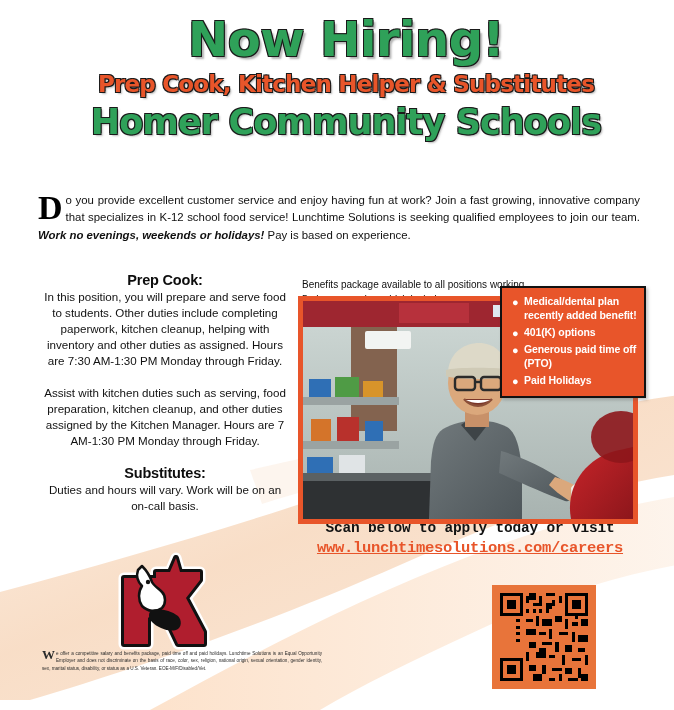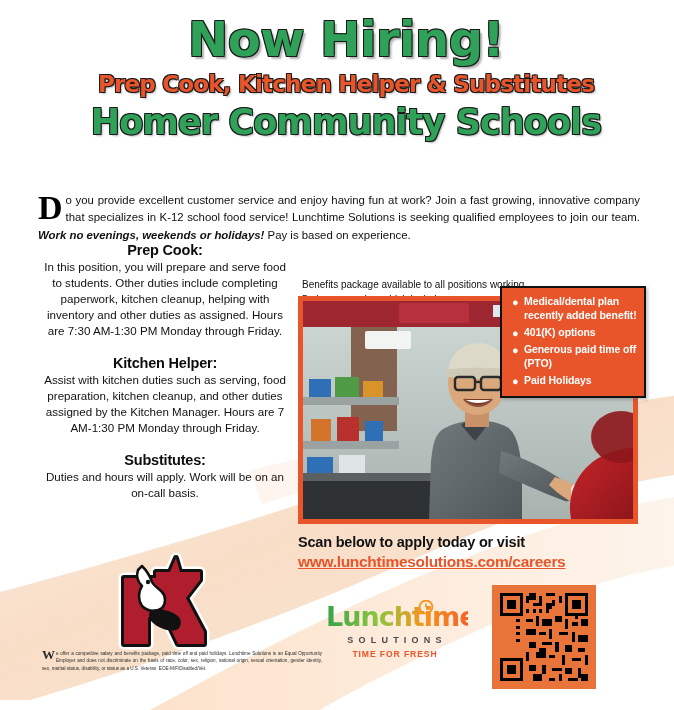--- a/index.html
+++ b/index.html
@@ -95,21 +95,21 @@
     font-weight: bold;
     padding: 1px 3px 0 0;
     color: #000;
     font-family: "Liberation Serif", serif;
   }
   .intro b { font-weight: bold; font-style: italic; }
 
   
   .left-col {
     position: absolute;
-    top: 242px;
+    top: 272px;
     left: 40px;
     width: 250px;
     text-align: center;
     z-index: 3;
   }
   .job-title {
     font-size: 14.5px;
     font-weight: bold;
     color: #0d0d0d;
     margin: 0 0 1px 0;
@@ -192,24 +192,26 @@
     box-sizing: border-box;
     overflow: hidden;
     z-index: 5;
     background: #6a6f70;
   }
   .photo-inner { position: absolute; inset: 0; }
 
   
   .cta {
     position: absolute;
-    top: 534px;
+    top: 520px;
     left: 298px;
     width: 344px;
+    text-align: center;
     z-index: 4;
+    font-family: Liberation Mono, monospace;
   }
   .cta-line1 {
     font-size: 14.5px;
     font-weight: bold;
     color: #121212;
     letter-spacing: -0.2px;
     margin: 0;
   }
   .cta-url {
     display: inline-block;
@@ -314,26 +316,25 @@
   <div class="intro">
     <span class="dropcap">D</span><span>o you provide excellent customer service and enjoy having fun at work? Join a fast growing, innovative company that specializes in K-12 school food service! Lunchtime Solutions is seeking qualified employees to join our team. </span><b>Work no evenings, weekends or holidays!</b><span> Pay is based on experience.</span>
   </div>
 
   <div class="left-col">
     <div class="job-block">
       <div class="job-title">Prep Cook:</div>
       <div class="job-desc">In this position, you will prepare and serve food to students. Other duties include completing paperwork, kitchen cleanup, helping with inventory and other duties as assigned. Hours are 7:30 AM-1:30 PM Monday through Friday.</div>
     </div>
     <div class="job-block">
-      <div class="job-title">Kitchen Helper:</div>
       <div class="job-desc">Assist with kitchen duties such as serving, food preparation, kitchen cleanup, and other duties assigned by the Kitchen Manager. Hours are 7 AM-1:30 PM Monday through Friday.</div>
     </div>
     <div class="job-block tight">
       <div class="job-title">Substitutes:</div>
-      <div class="job-desc">Duties and hours will apply. Work will be on an on-call basis.</div>
+      <div class="job-desc">Duties and hours will vary. Work will be on an on-call basis.</div>
     </div>
   </div>
 
   <div class="homer-logo">
     <svg width="104" height="104" viewBox="0 0 104 104">
 
       <g>
         <path d="M16 30 L16 96 L40 96 L40 70 L52 58 L70 96 L96 96 L96 84 L78 50 L92 32 L92 24 L72 24 L68 10 L62 24 L48 24 L48 30 Z" fill="none" stroke="#ffffff" stroke-width="11" stroke-linejoin="round"></path>
         <path d="M16 30 L16 96 L40 96 L40 70 L52 58 L70 96 L96 96 L96 84 L78 50 L92 32 L92 24 L72 24 L68 10 L62 24 L48 24 L48 30 Z" fill="none" stroke="#111111" stroke-width="6" stroke-linejoin="round"></path>
         <path d="M16 30 L16 96 L40 96 L40 70 L52 58 L70 96 L96 96 L96 84 L78 50 L92 32 L92 24 L72 24 L68 10 L62 24 L48 24 L48 30 Z" fill="#b01e2e"></path>
@@ -434,40 +435,20 @@
       <li><span class="bullet">●</span><span>Generous paid time off (PTO)</span></li>
       <li><span class="bullet">●</span><span>Paid Holidays</span></li>
     </ul>
   </div>
 
   <div class="cta">
     <div class="cta-line1">Scan below to apply today or visit</div>
     <a class="cta-url" href="#">www.lunchtimesolutions.com/careers</a>
   </div>
 
-  <div class="lt-logo">
-    <svg width="146" height="34" viewBox="0 0 146 34">
-      <defs>
-        <linearGradient id="ltGrad" x1="0" y1="0" x2="1" y2="0">
-          <stop offset="0%" stop-color="#3aa34a"></stop>
-          <stop offset="35%" stop-color="#8cc63f"></stop>
-          <stop offset="65%" stop-color="#f7941e"></stop>
-          <stop offset="100%" stop-color="#f15a29"></stop>
-        </linearGradient>
-      </defs>
-      <text x="4" y="26" font-family="'DejaVu Sans', sans-serif" font-size="27" font-weight="bold" fill="url(#ltGrad)" letter-spacing="-1">Lunchtime</text>
-      <g>
-        <circle cx="104" cy="7" r="6.4" fill="none" stroke="#f7941e" stroke-width="1.8"></circle>
-        <line x1="104" y1="7" x2="104" y2="3.4" stroke="#f7941e" stroke-width="1.6"></line>
-        <line x1="104" y1="7" x2="107" y2="8.6" stroke="#f7941e" stroke-width="1.6"></line>
-      </g>
-    </svg>
-    <div class="lt-sub">SOLUTIONS</div>
-    <div class="lt-tag">TIME FOR FRESH</div>
-  </div>
 
   <div class="qr-box">
     <svg width="94" height="94" viewBox="0 0 29 29" shape-rendering="crispEdges">
       <rect width="29" height="29" fill="#e8743a"></rect>
       <g fill="#000000">
 
         <rect x="1" y="1" width="7" height="1"></rect>
           <rect x="1" y="7" width="7" height="1"></rect>
         <rect x="1" y="1" width="1" height="7"></rect>
           <rect x="7" y="1" width="1" height="7"></rect>

